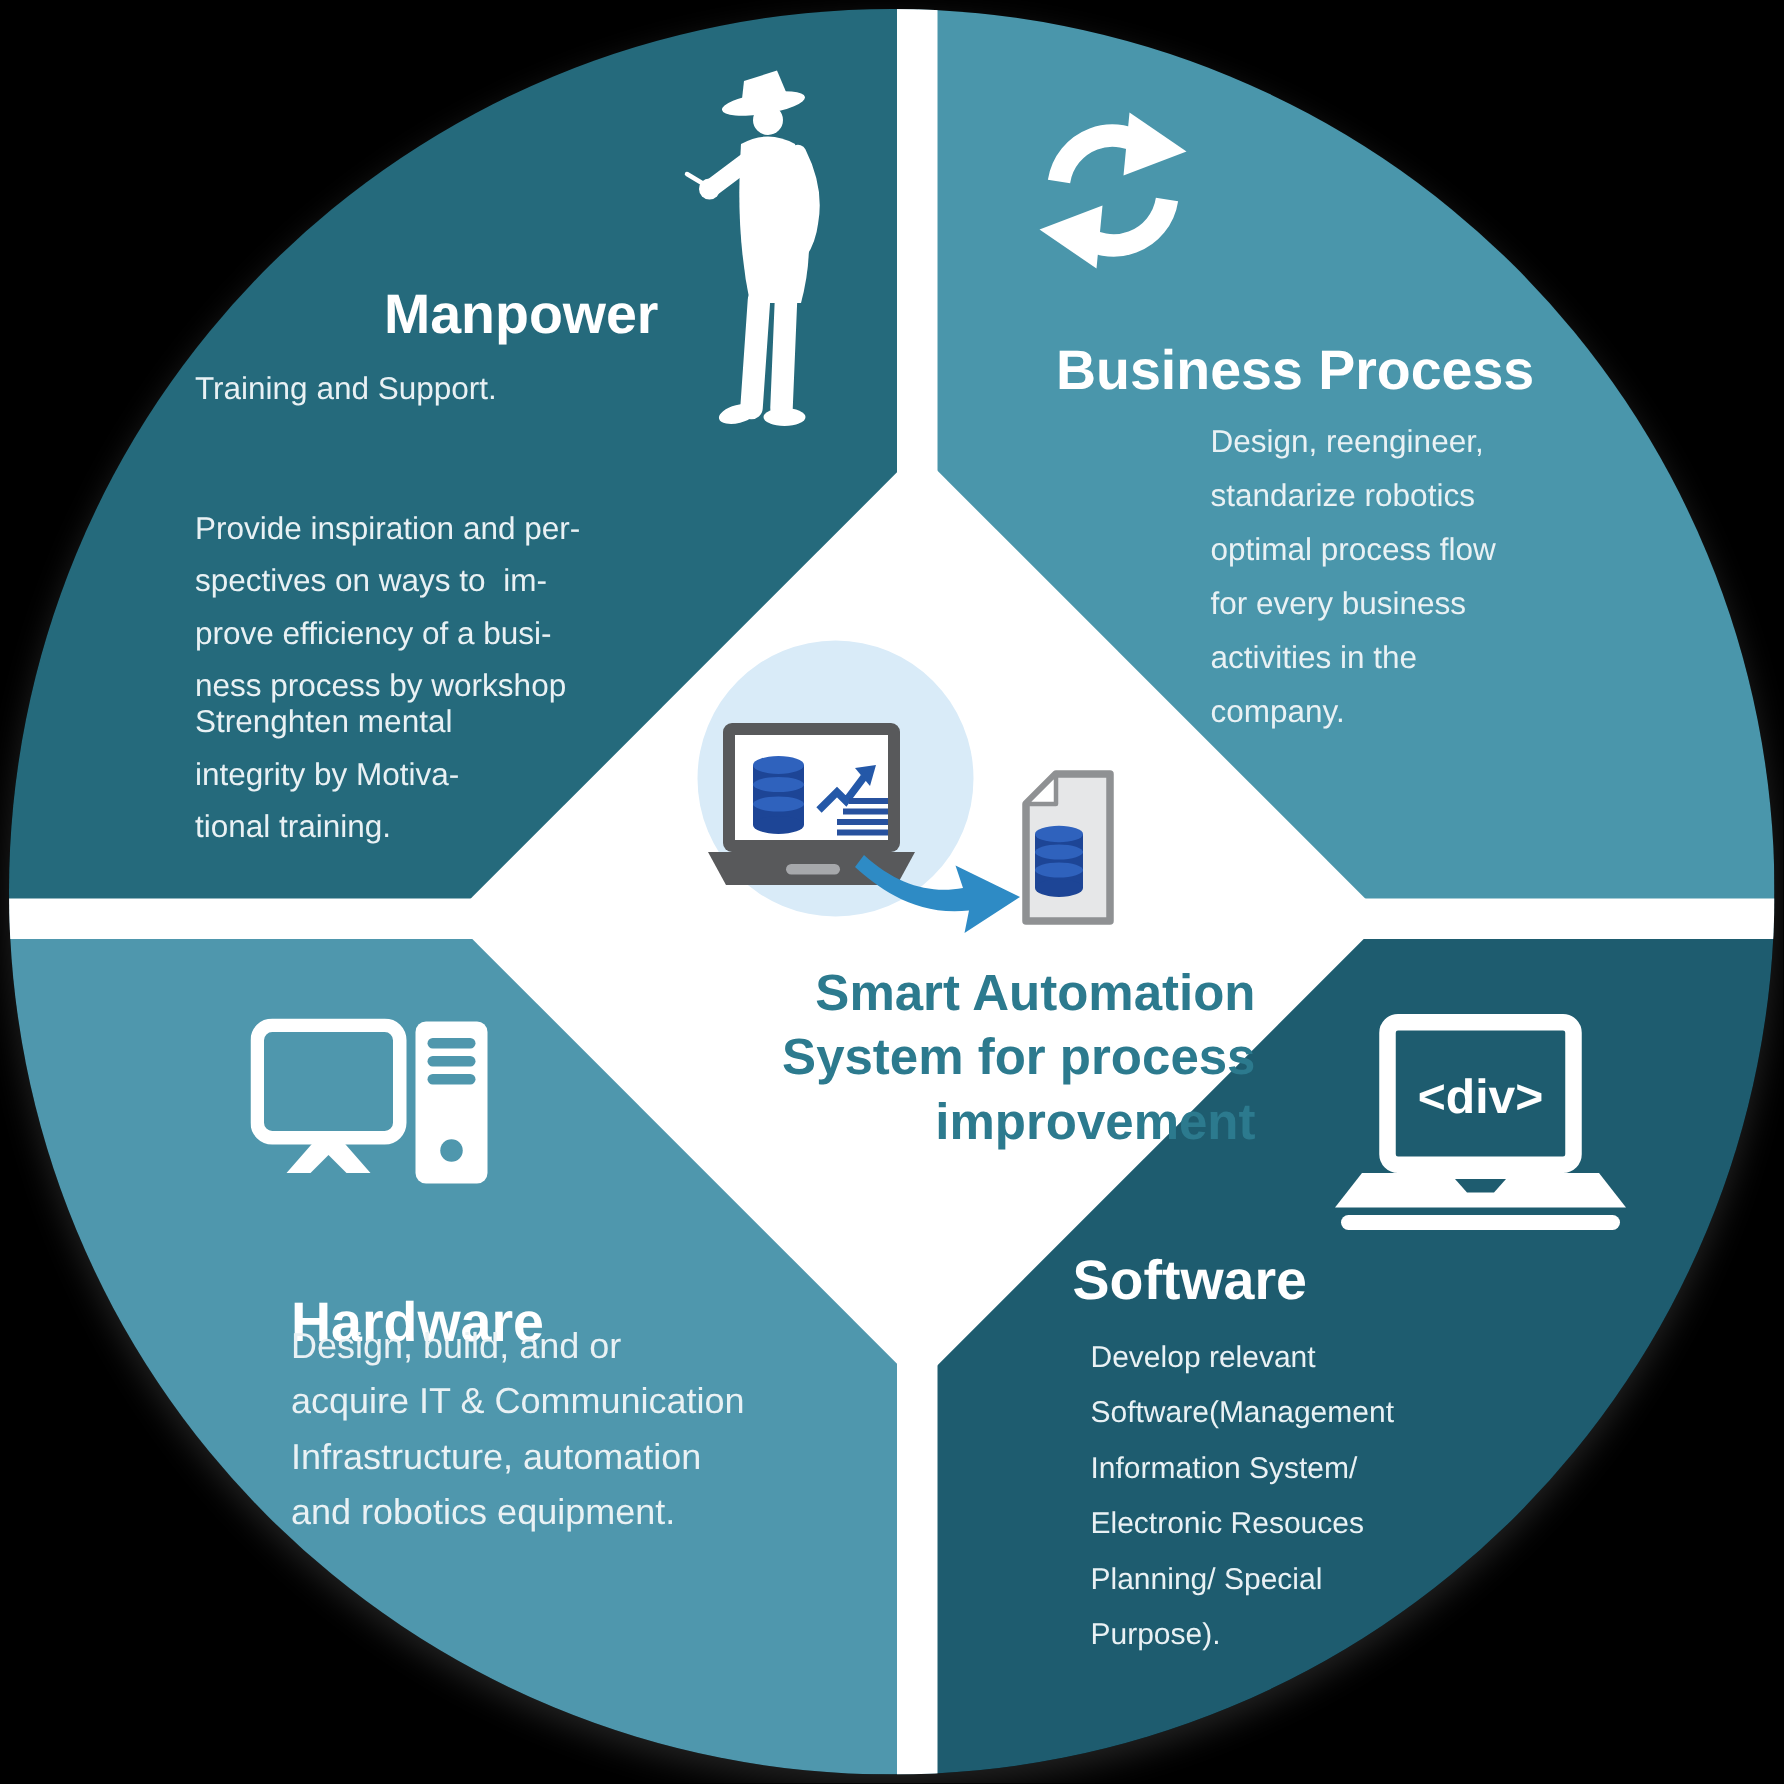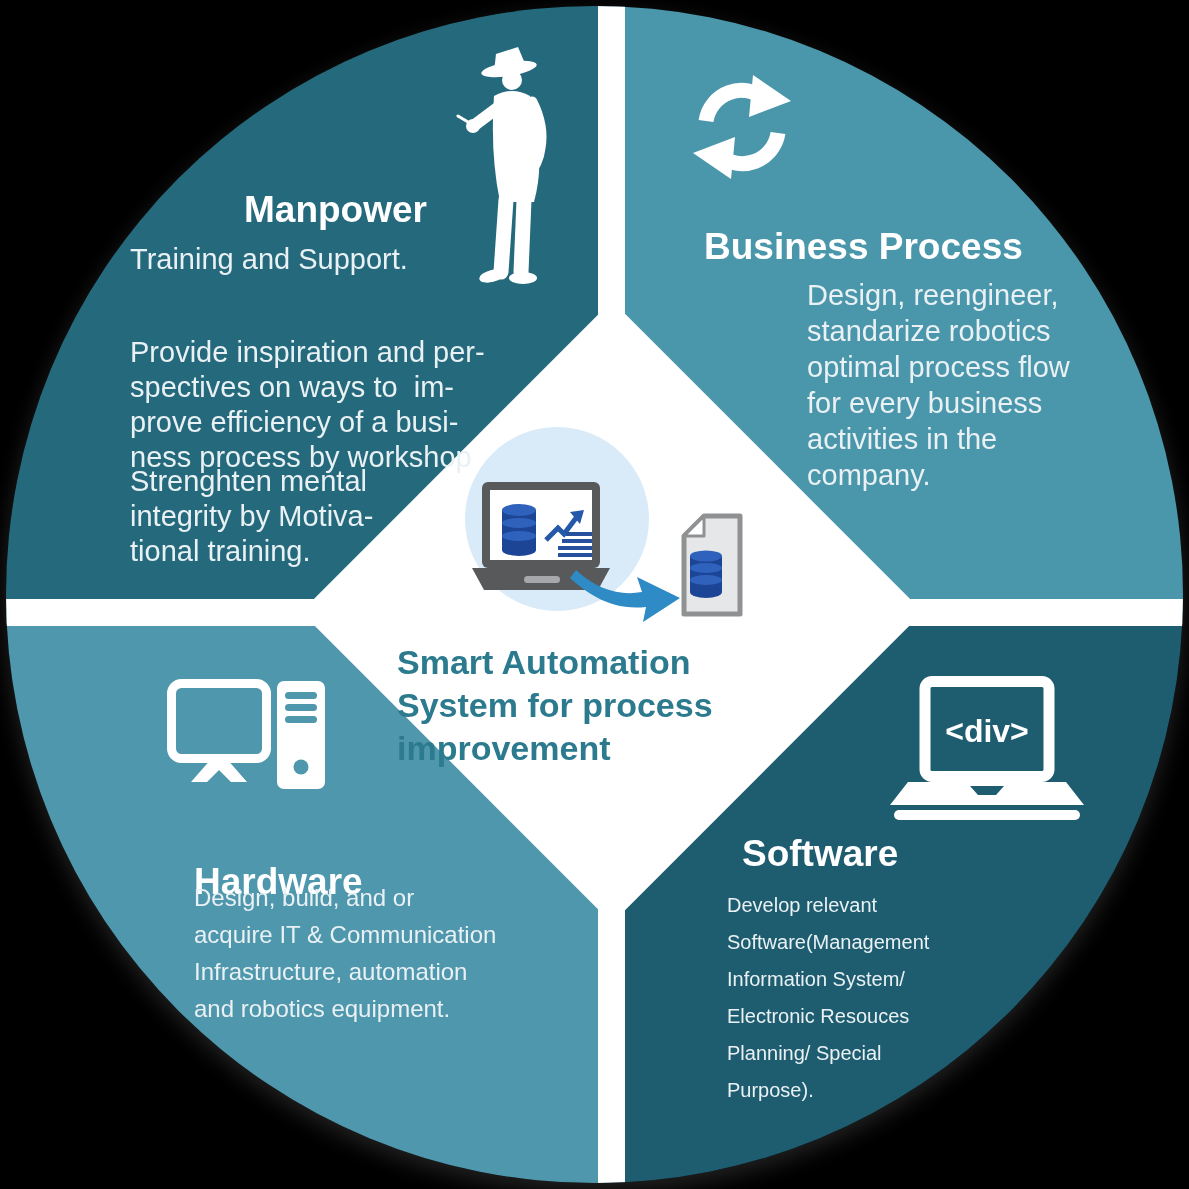--- a/index.html
+++ b/index.html
@@ -20,35 +20,35 @@
   .stripe-h{position:absolute;left:0;top:593px;width:100%;height:27px;background:#fff;}
   .diamond{
     position:absolute;left:386px;top:386px;width:440px;height:440px;background:#fff;
     transform:rotate(45deg);
   }
   .title{
     position:absolute;color:#fff;font-weight:700;font-size:36px;line-height:1.1;
     white-space:pre-wrap;
   }
   .body{
-    position:absolute;color:#e9f1f4;font-weight:400;font-size:29px;
+    position:absolute;color:#e9f1f4;font-weight:400;font-size:21px;
     white-space:pre-wrap;
   }
-  .mp-title{left:244px;top:190px;font-size:37px;}
+  .mp-title{left:256px;top:190px;font-size:37px;}
   .mp-lead{left:130px;top:242px;line-height:35px;}
   .mp-body1{left:130px;top:287px;line-height:35px;margin-top:48px;}
   .mp-body2{left:130px;top:447px;line-height:35px;margin-top:17px;}
   .bp-title{left:704px;top:227px;font-size:37px;}
   .bp-body{left:807px;top:277px;line-height:36px;}
   .hw-title{left:194px;top:821px;font-size:37px;margin-top:41px;}
   .hw-body{left:194px;top:879px;font-size:24px;line-height:37px;}
-  .sw-title{left:742px;top:834px;font-size:37px;}
+  .sw-title{left:715px;top:834px;font-size:37px;}
   .sw-body{left:727px;top:887px;font-size:20px;line-height:37px;}
   .center-caption{
-    position:absolute;left:397px;top:641px;width:440px;text-align:left;
+    position:absolute;left:397px;top:641px;width:440px;text-align:right;
     color:#2c7a8e;font-weight:700;font-size:34px;line-height:43px;white-space:pre-wrap;
   }
   .icon{position:absolute;}
   .icon.man{left:455px;top:44px;width:112px;height:240px;}
   .icon.sync{left:683px;top:73px;width:118px;height:108px;}
   .icon.desktop{left:167px;top:679px;width:160px;height:112px;}
   .icon.swlaptop{left:890px;top:676px;width:194px;height:146px;}
   .icon.centericon{left:462px;top:424px;width:300px;height:200px;}
   svg text{font-family:"Liberation Sans",sans-serif;}
 </style>

